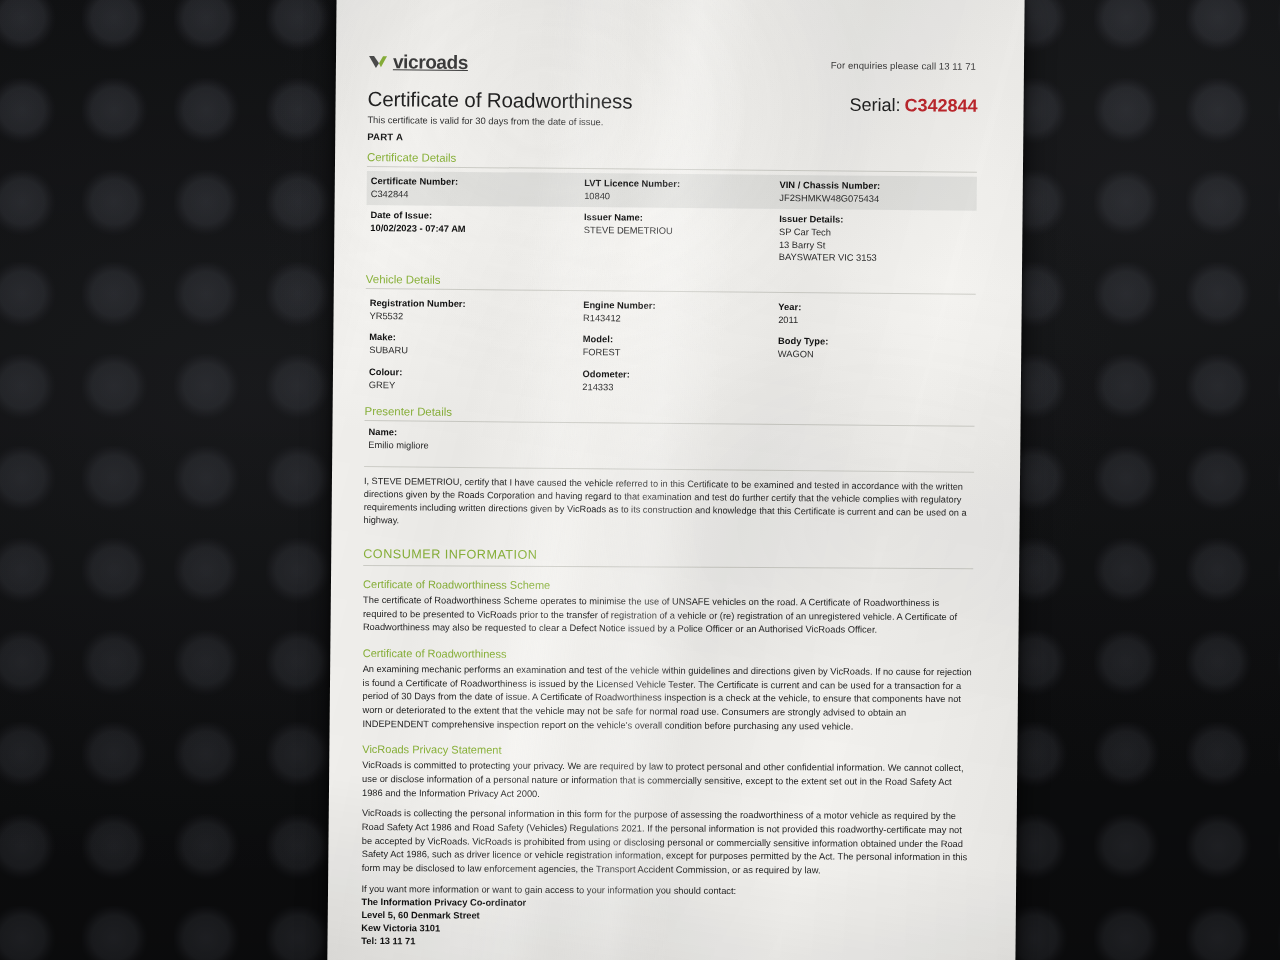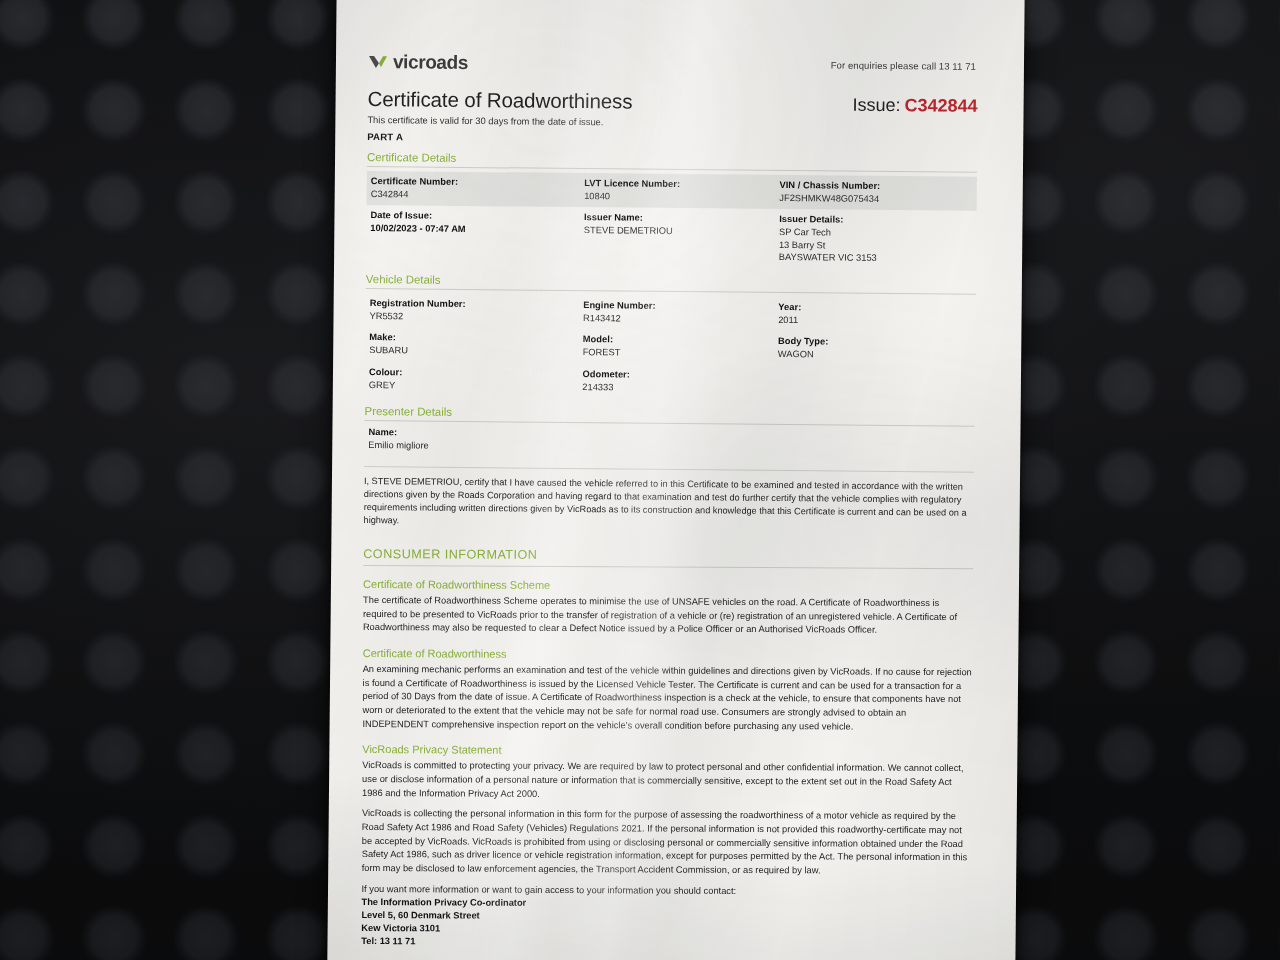--- a/index.html
+++ b/index.html
@@ -59,21 +59,21 @@
     box-sizing:border-box;
     color:#1c1c1c;
   }
   
   .enquiries{
     position:absolute;right:48px;top:66px;
     font-size:9.5px;color:#3a3a3a;letter-spacing:.1px;
   }
   .logo{display:flex;align-items:center;gap:5px;margin-bottom:14px;}
   .logo svg{display:block;}
-  .logo-text{font-size:19px;font-weight:700;color:#3c3c3c;letter-spacing:-.4px;}
+  .logo-text{font-size:19px;font-weight:700;color:#3c3c3c;letter-spacing:-.4px;text-decoration:underline;}
   .title-row{display:flex;align-items:baseline;justify-content:space-between;}
   h1{
     font-size:20.5px;font-weight:400;margin:0;color:#222;letter-spacing:-.1px;
   }
   .serial{font-size:18px;color:#222;white-space:nowrap;}
   .serial b{font-weight:400;}
   .serial .num{color:#c1272d;font-weight:600;margin-left:4px;}
   .validity{font-size:9.4px;color:#333;margin-top:3px;}
   .part{font-size:9.6px;font-weight:700;color:#1a1a1a;margin-top:6px;letter-spacing:.2px;}
   .sect{
@@ -122,21 +122,21 @@
             <path d="M1 2 L8 14 L11 9 L6 2 Z" fill="#4d4d4d"></path>
             <path d="M11 9 L15 2 L19 2 L13 13 Z" fill="#8ab33a"></path>
           </svg>
         </span>
         <span class="logo-text">vicroads</span>
       </div>
 
       <div class="title-row">
         <h1>Certificate of Roadworthiness</h1>
         <div class="serial">
-          <b>Issue:</b><span class="num">C342844</span>
+          <b>Serial:</b><span class="num">C342844</span>
         </div>
       </div>
 
       <div class="validity">This certificate is valid for 30 days from the date of issue.</div>
       <div class="part">PART A</div>
 
       <div class="sect">Certificate Details</div>
       <div class="band">
         <div class="grid3">
           <div class="col c1">

